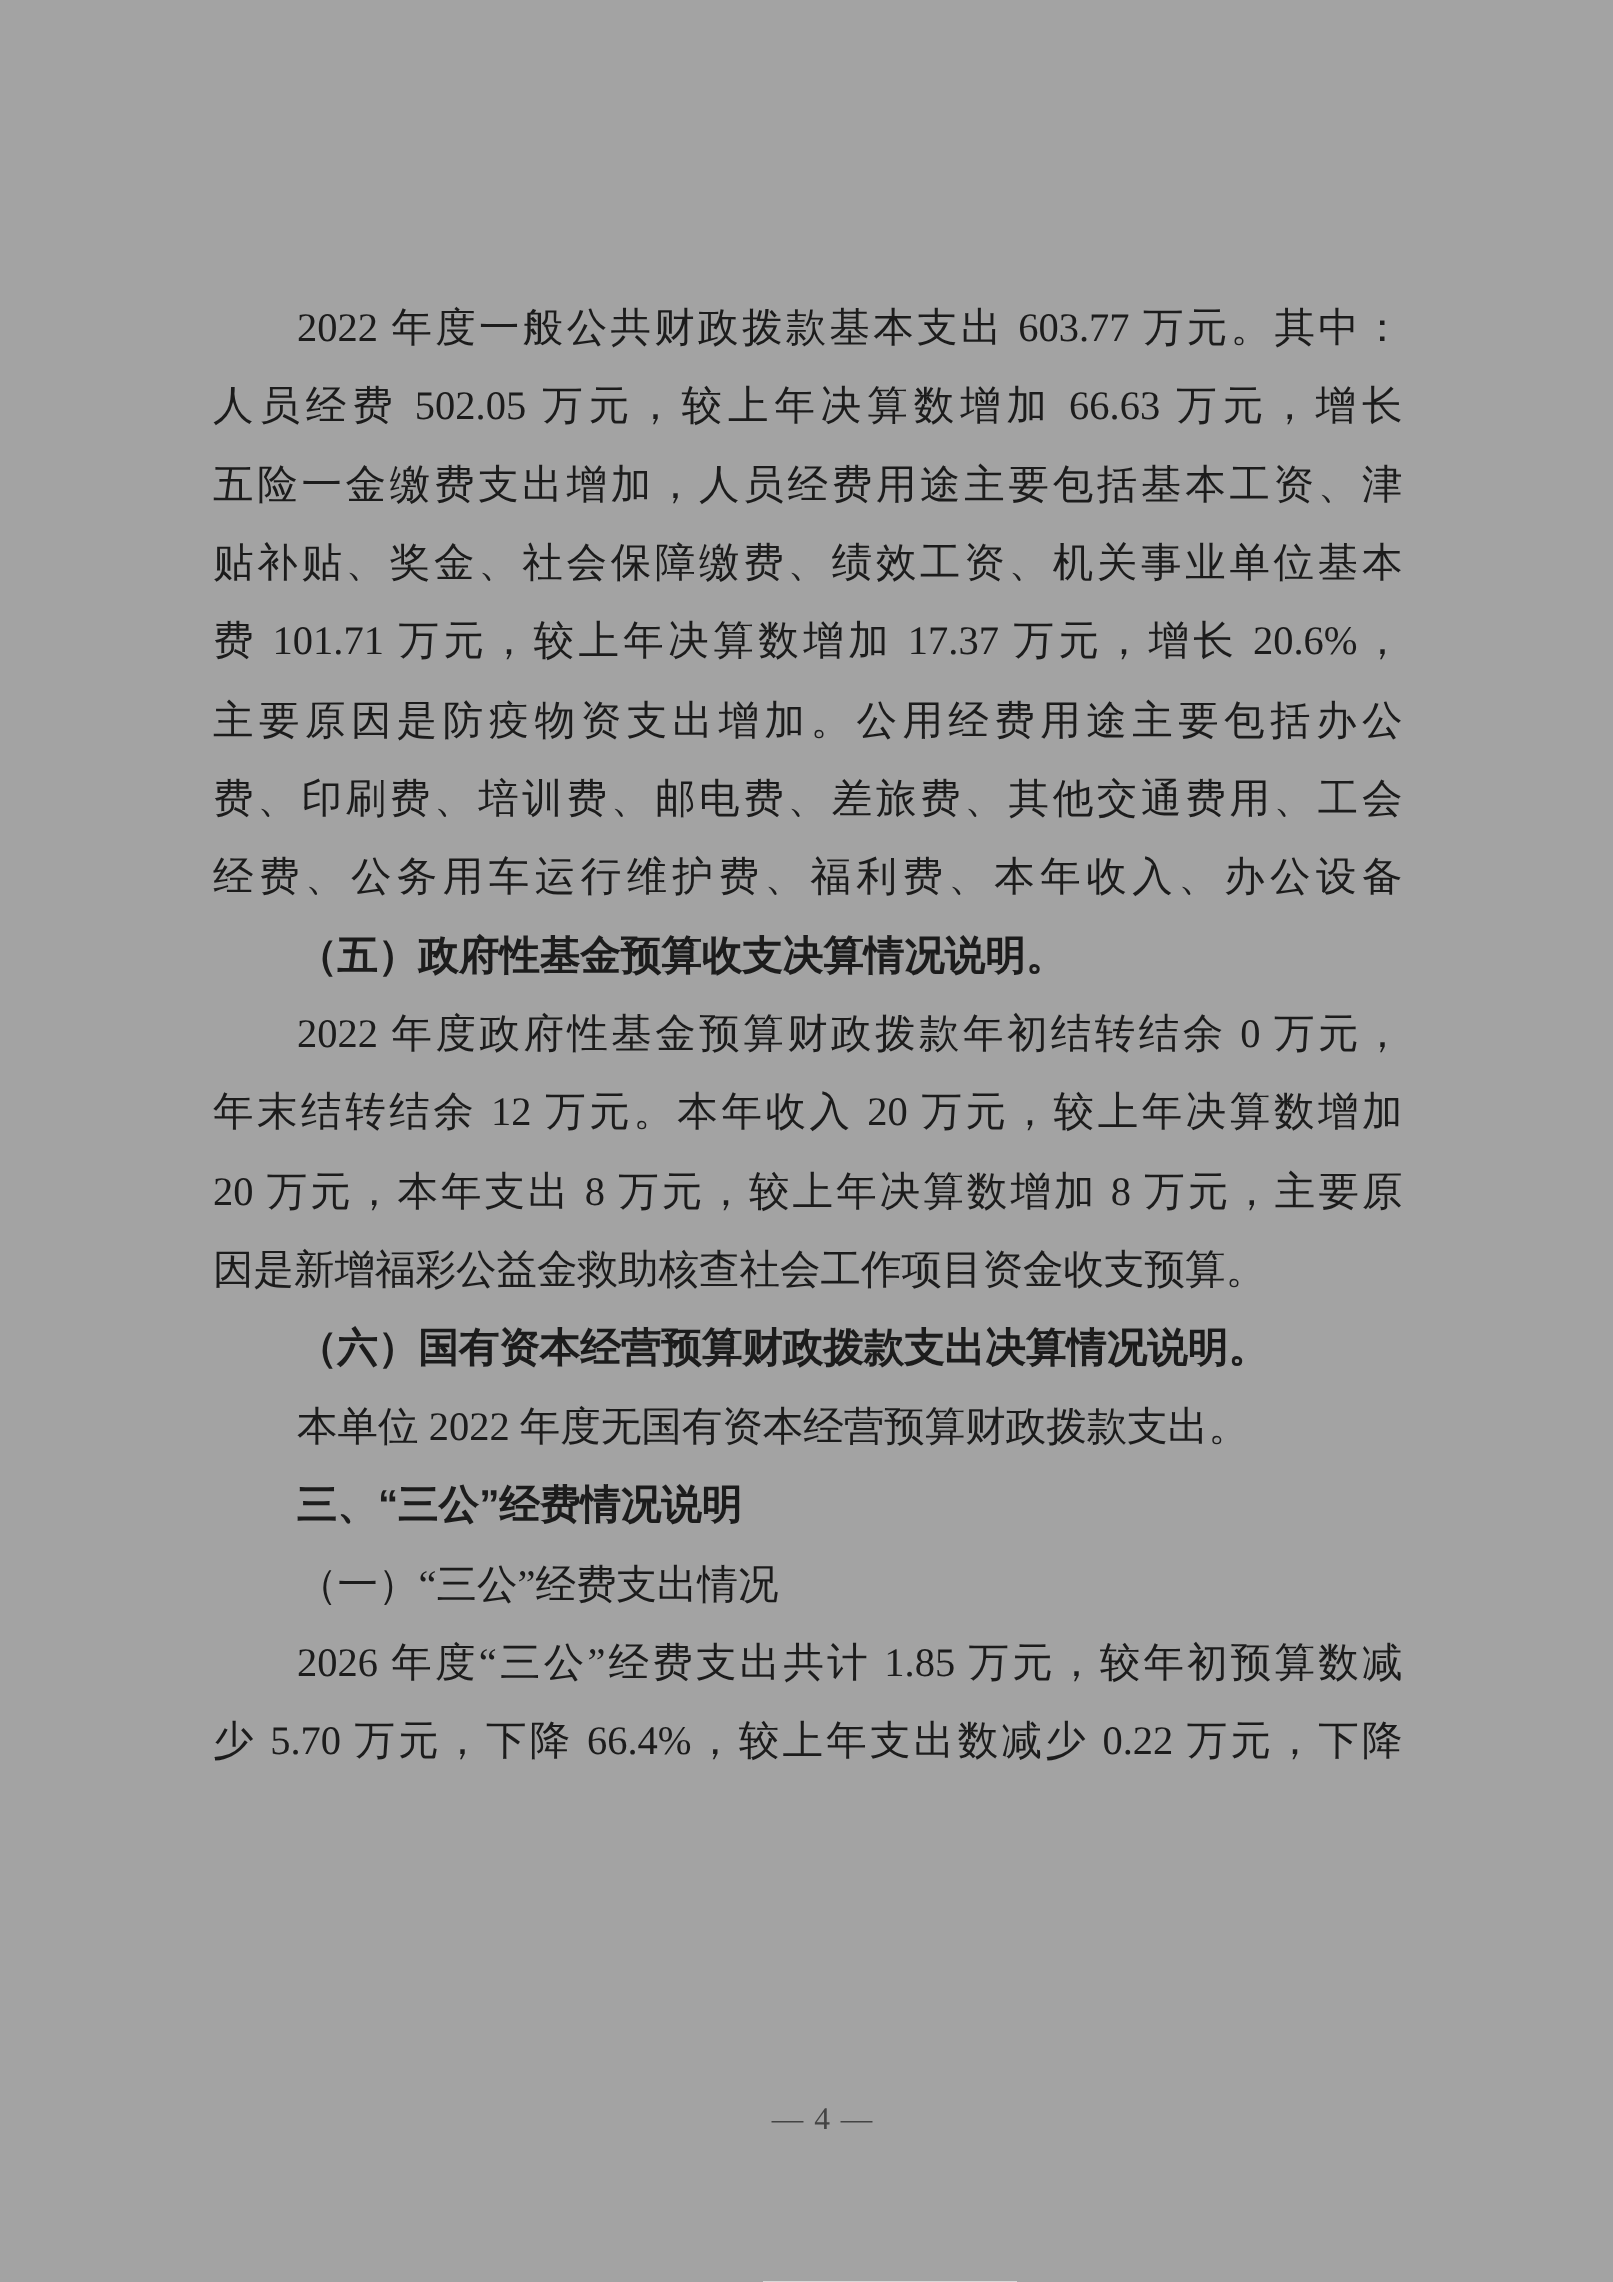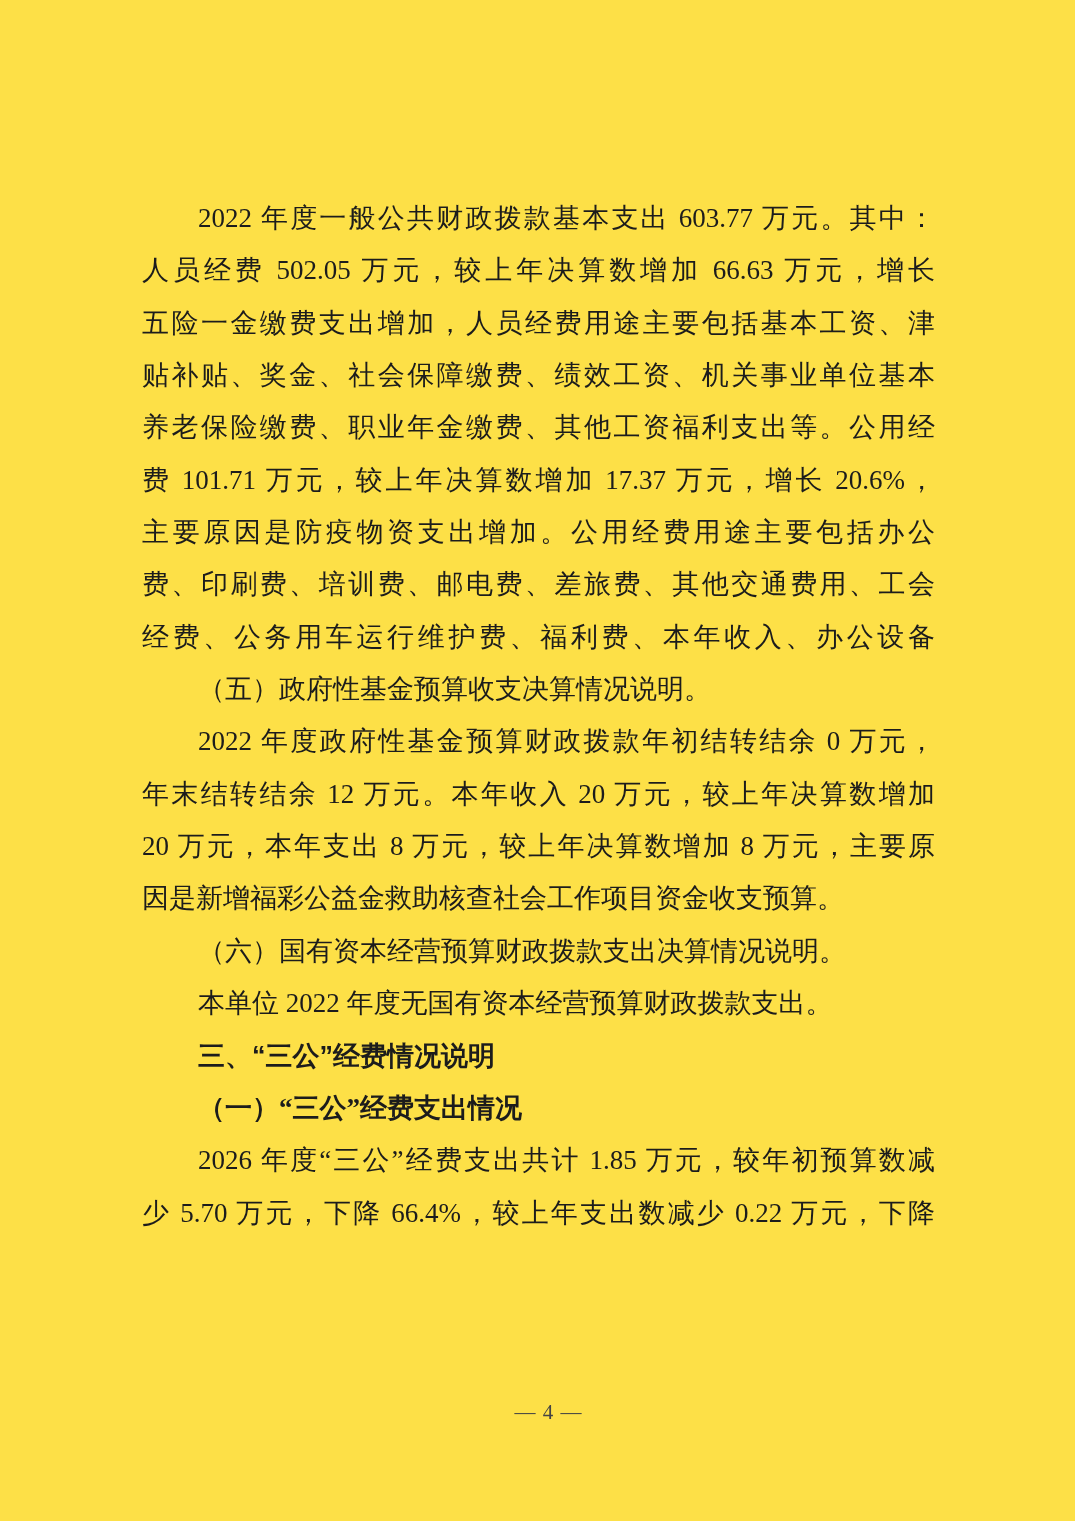--- a/index.html
+++ b/index.html
@@ -4,21 +4,21 @@
 <style>
   html, body {
     margin: 0;
     padding: 0;
     background: #ffffff;
   }
   .page {
     position: relative;
     width: 1075px;
     height: 1521px;
-    background: #fde047;
+    background: #a3a3a3;
     color: #1c1c1c;
     font-family: "Liberation Serif", "DejaVu Serif", serif;
     overflow: hidden;
   }
   .content {
     position: absolute;
     left: 142px;
     top: 192px;
     width: 793px;
     font-size: 27px;
@@ -30,28 +30,28 @@
     text-align: justify;
     white-space: normal;
   }
   .ln.fill {              
     text-align-last: justify;
   }
   .ln.indent {            
     text-indent: 56px;
   }
   .h-kai-bold {           
-    font-weight: normal;
+    font-weight: bold;
   }
   .h-hei {                
     font-family: "Liberation Sans", "DejaVu Sans", sans-serif;
     font-weight: bold;
   }
   .h-kai {                
-    font-weight: bold;
+    font-weight: normal;
   }
   .footer {
     position: absolute;
     left: 0;
     top: 1400px;
     width: 1075px;
     text-align: center;
     text-indent: 22px;
     font-size: 21px;
     color: #444444;
@@ -63,21 +63,20 @@
 
 <div class="page">
 
   <div class="content">
 
     <div>
       <div class="ln fill indent">2022 年度一般公共财政拨款基本支出 603.77 万元。其中：</div>
       <div class="ln fill">人员经费 502.05 万元，较上年决算数增加 66.63 万元，增长</div>
       <div class="ln fill">五险一金缴费支出增加，人员经费用途主要包括基本工资、津</div>
       <div class="ln fill">贴补贴、奖金、社会保障缴费、绩效工资、机关事业单位基本</div>
-      <div class="ln fill">养老保险缴费、职业年金缴费、其他工资福利支出等。公用经</div>
       <div class="ln fill">费 101.71 万元，较上年决算数增加 17.37 万元，增长 20.6%，</div>
       <div class="ln fill">主要原因是防疫物资支出增加。公用经费用途主要包括办公</div>
       <div class="ln fill">费、印刷费、培训费、邮电费、差旅费、其他交通费用、工会</div>
       <div class="ln fill">经费、公务用车运行维护费、福利费、本年收入、办公设备</div>
     </div>
 
     <div>
       <div class="ln indent h-kai-bold">（五）政府性基金预算收支决算情况说明。</div>
     </div>
 

